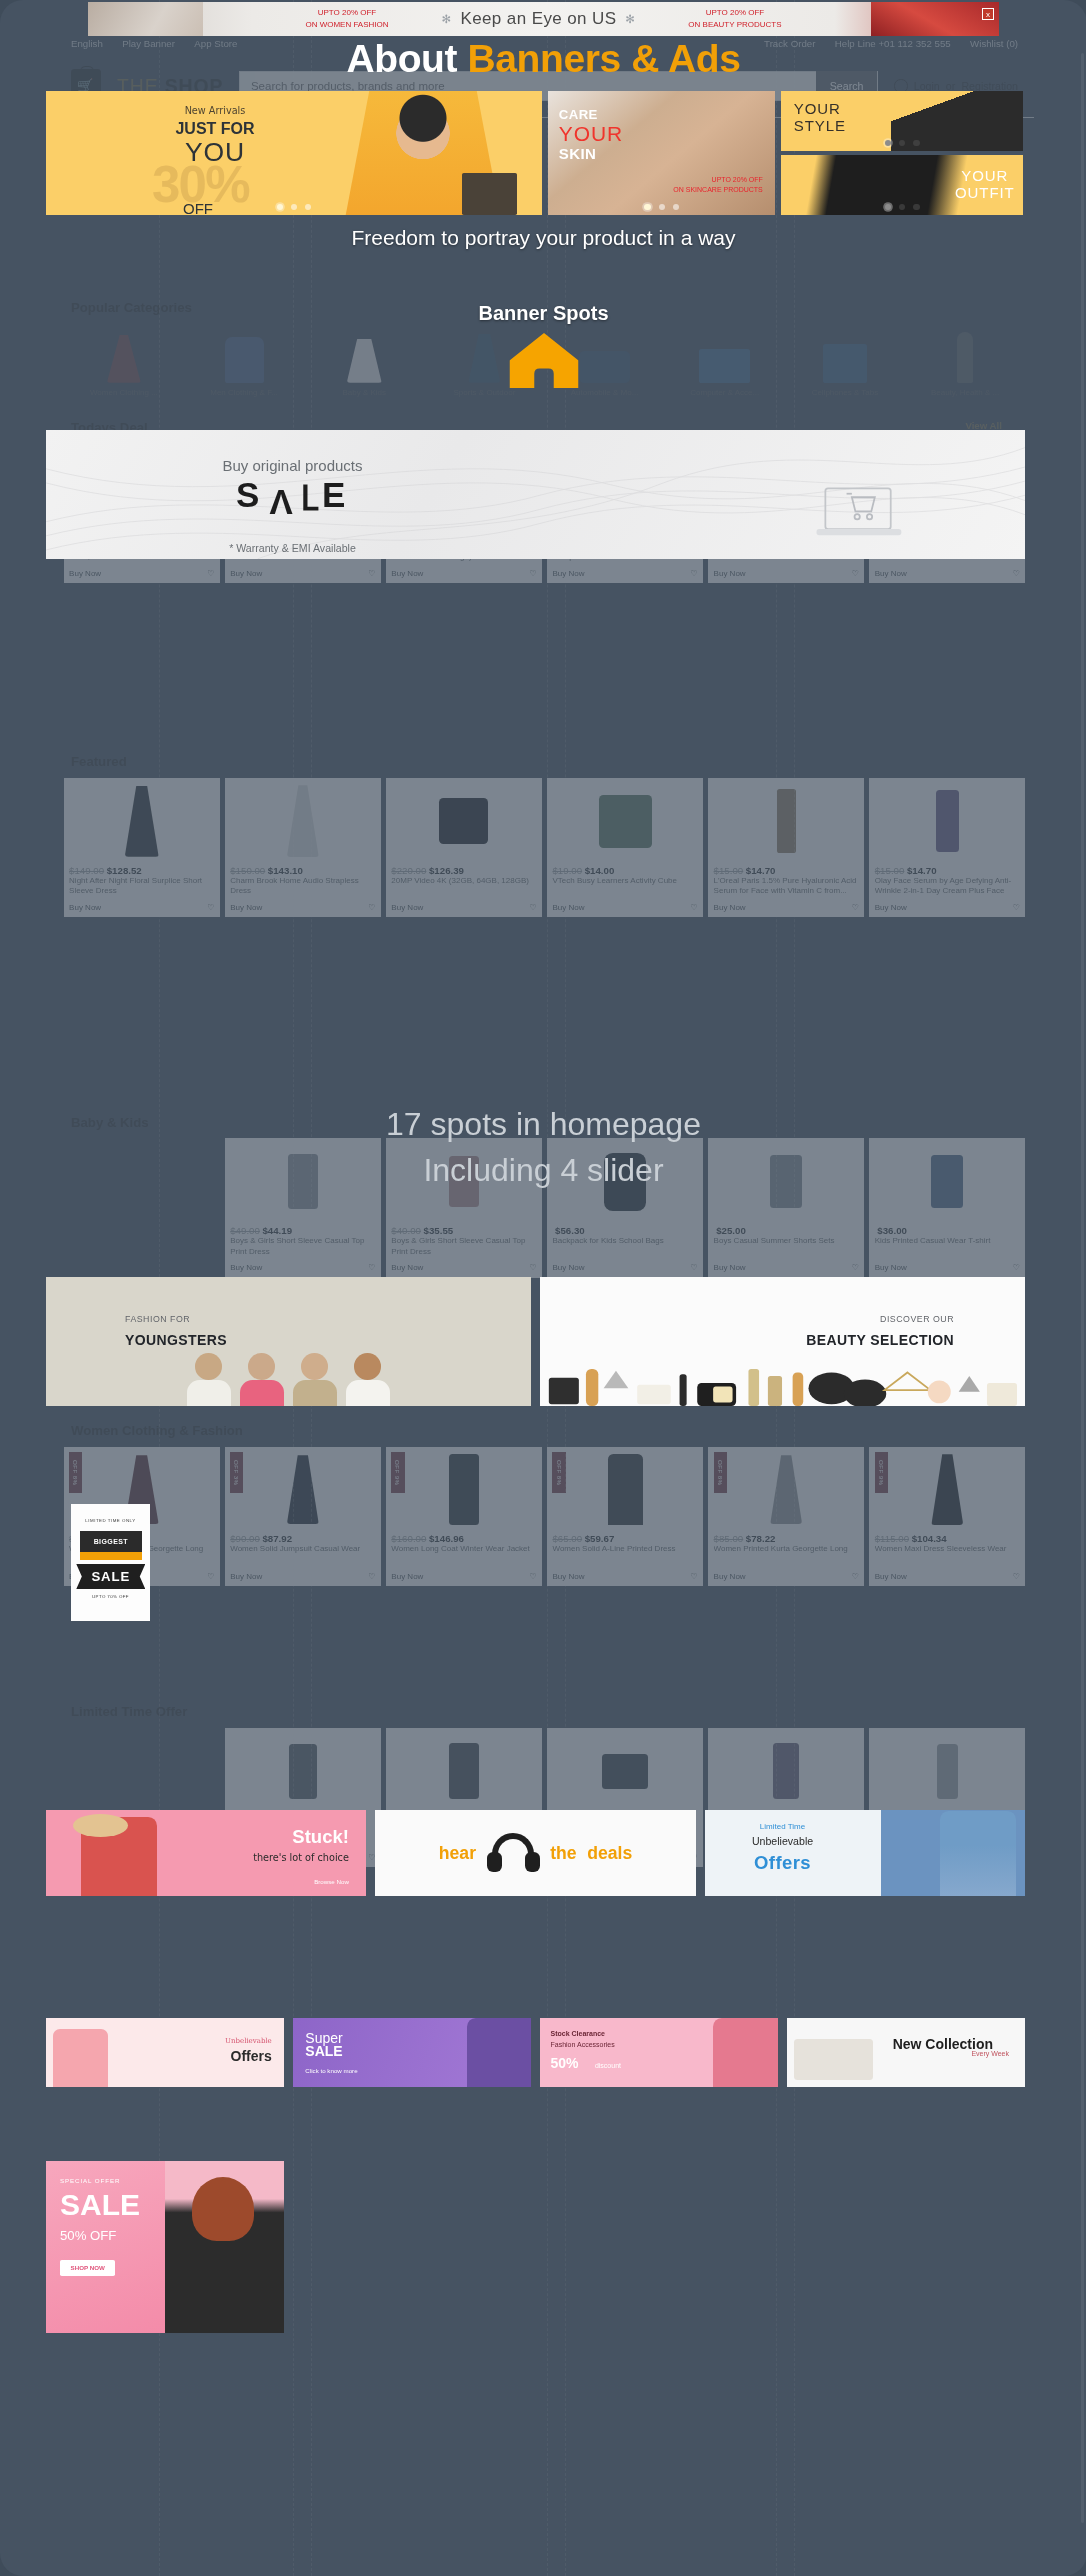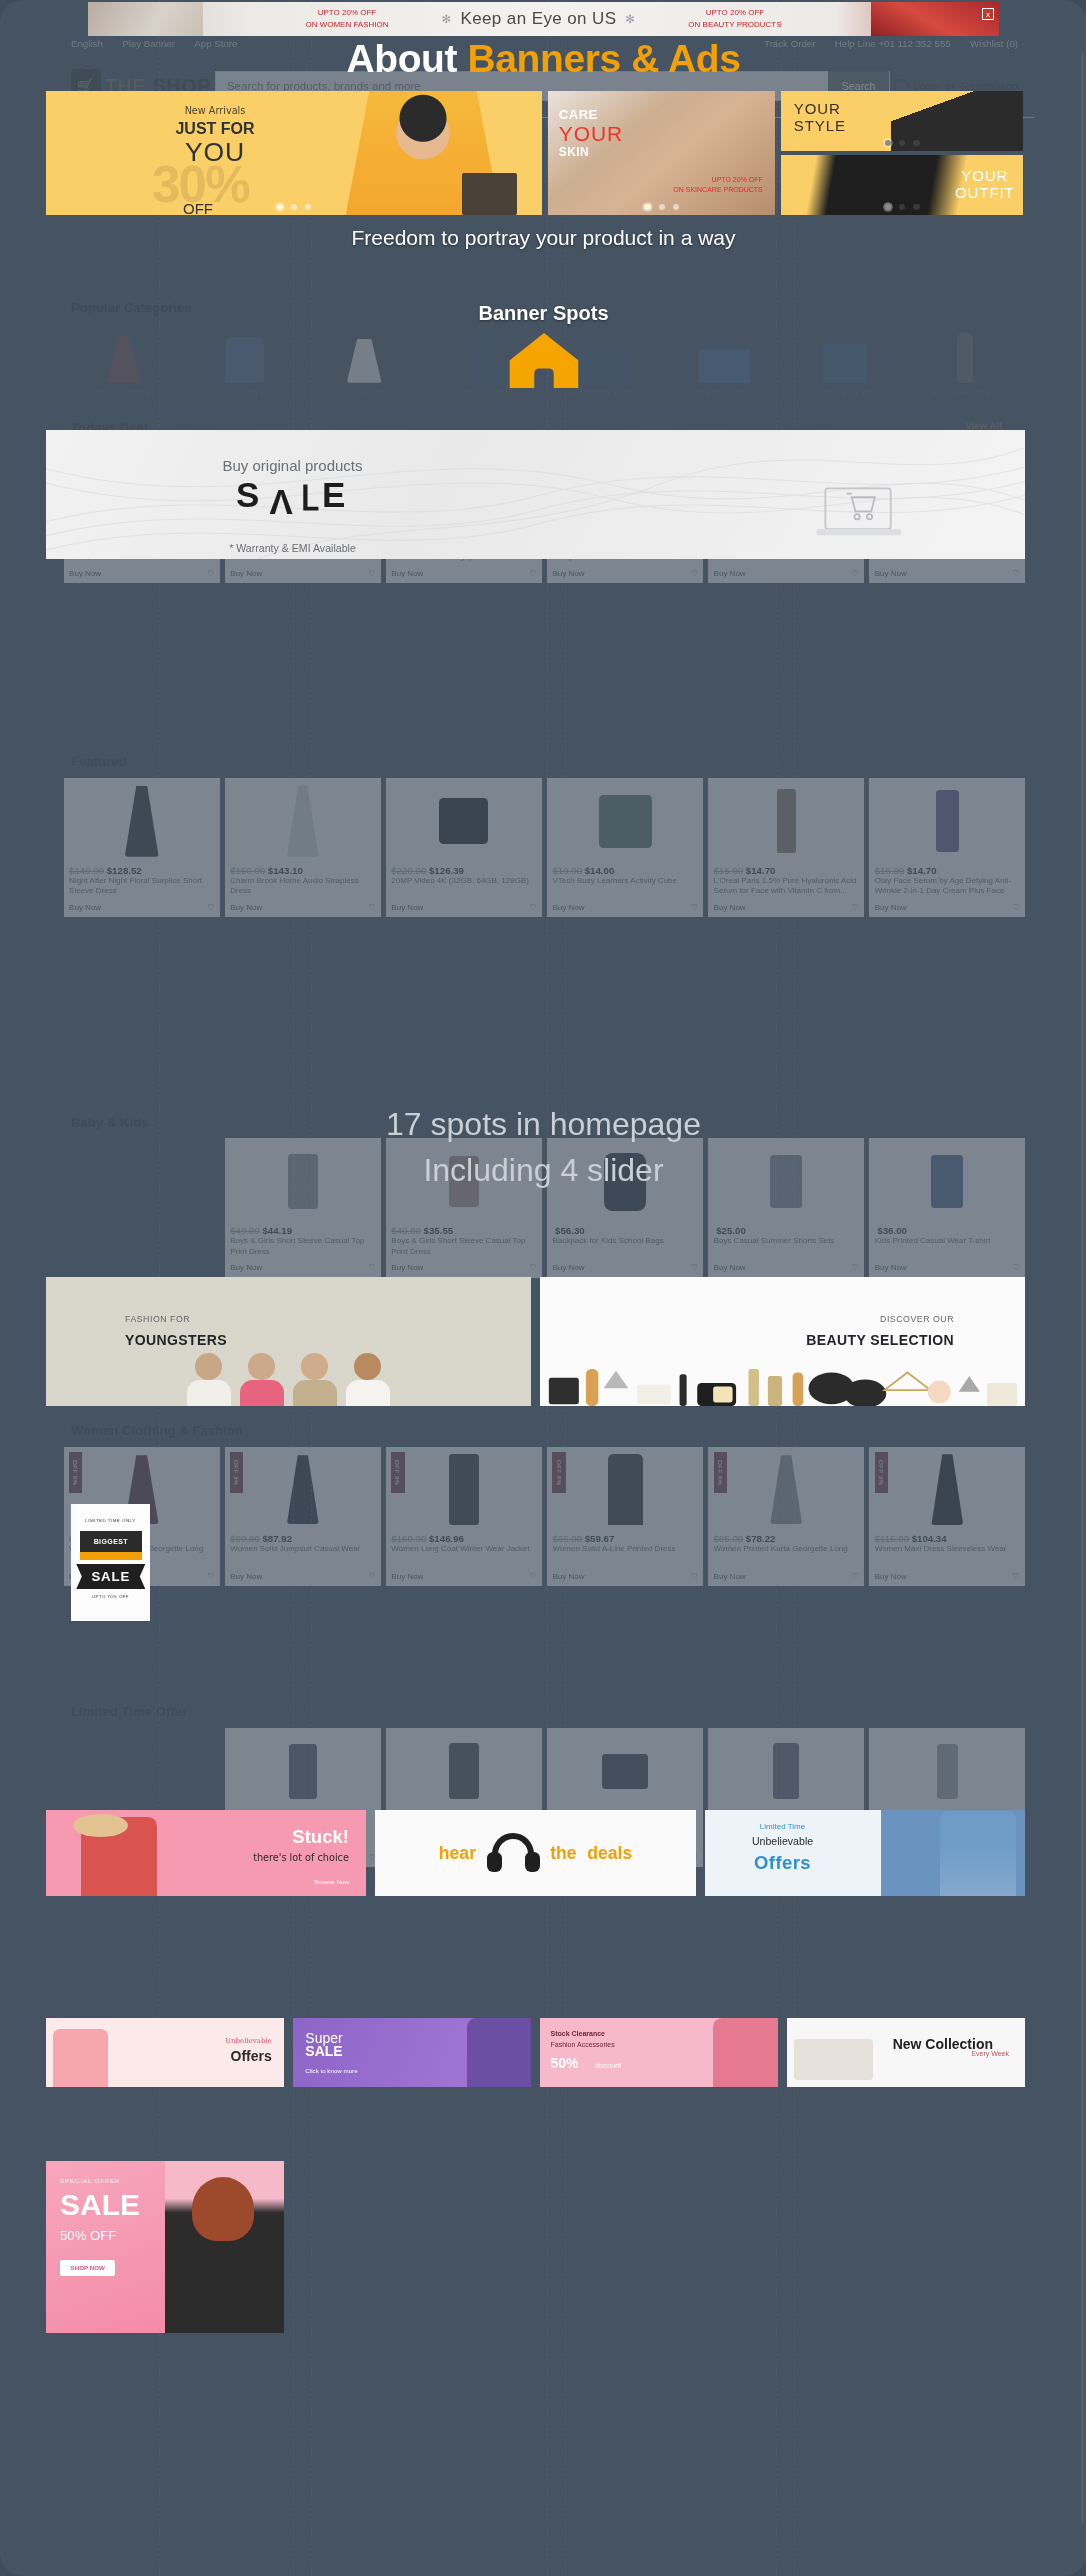--- a/index.html
+++ b/index.html
@@ -25,21 +25,21 @@
   .shop-inner { position: absolute; left: 55px; top: 32px; width: 979px; }
 
   .topbar {
     height: 23px; display: flex; align-items: center;
     font-size: 9.7px; color: #cfd6dd; padding: 0 16px;
     justify-content: space-between;
   }
   .topbar .left, .topbar .right { display: flex; gap: 19.4px; align-items: center; }
 
   .header {
-    height: 62px; display: flex; align-items: center; padding: 0 16px; gap: 4px;
+    height: 62px; display: flex; align-items: center; padding: 0 16px; gap: 16px;
   }
   .logo-mark {
     width: 30px; height: 34px; background: #2f3b47; border-radius: 3.5px 3.5px 1.8px 1.8px;
     position: relative;
   }
   .logo-mark::before {
     content: ""; position: absolute; left: 8.8px; top: -3.5px; width: 12.4px; height: 7px;
     border: 1.8px solid #2f3b47; border-bottom: none; border-radius: 5.3px 5.3px 0 0;
   }
   .logo-mark::after {
@@ -161,21 +161,21 @@
     background: #4a4238; border-radius: 1.8px;
   }
 
   .sl-b-img {
     position: absolute; inset: 0;
     background: linear-gradient(140deg,#e9e3dd 0%,#cdae90 35%,#d7b394 55%,#b58e6e 100%);
   }
   .sl-b-txt { position: absolute; left: 10.6px; top: 16px; z-index: 2; }
   .sl-b-txt .care { font-size: 13.2px; font-weight: bold; color: #fff; letter-spacing: 0.4px; }
   .sl-b-txt .your { font-size: 21px; color: #f0342c; font-weight: 300; letter-spacing: 0.9px; line-height: 1.1; }
-  .sl-b-txt .skin { font-size: 12px; font-weight: bold; color: #fff; letter-spacing: 0.4px; }
+  .sl-b-txt .skin { font-size: 15px; font-weight: bold; color: #fff; letter-spacing: 0.4px; }
   .sl-b-red {
     position: absolute; right: 12.4px; bottom: 19.4px; text-align: right;
     font-size: 7px; color: #e8242d; line-height: 1.5; z-index: 2;
   }
 
   .half-style .ttl { position: absolute; left: 12.4px; top: 8.8px; font-size: 15px; color: #35302a;
     font-weight: 300; letter-spacing: 0.9px; line-height: 1.15; z-index: 3; }
   .half-style .ph {
     position: absolute; right: 0; top: 0; width: 132px; height: 100%;
     background: linear-gradient(160deg,#fbcf68 0 28%, #2b2b2b 28% 100%);

